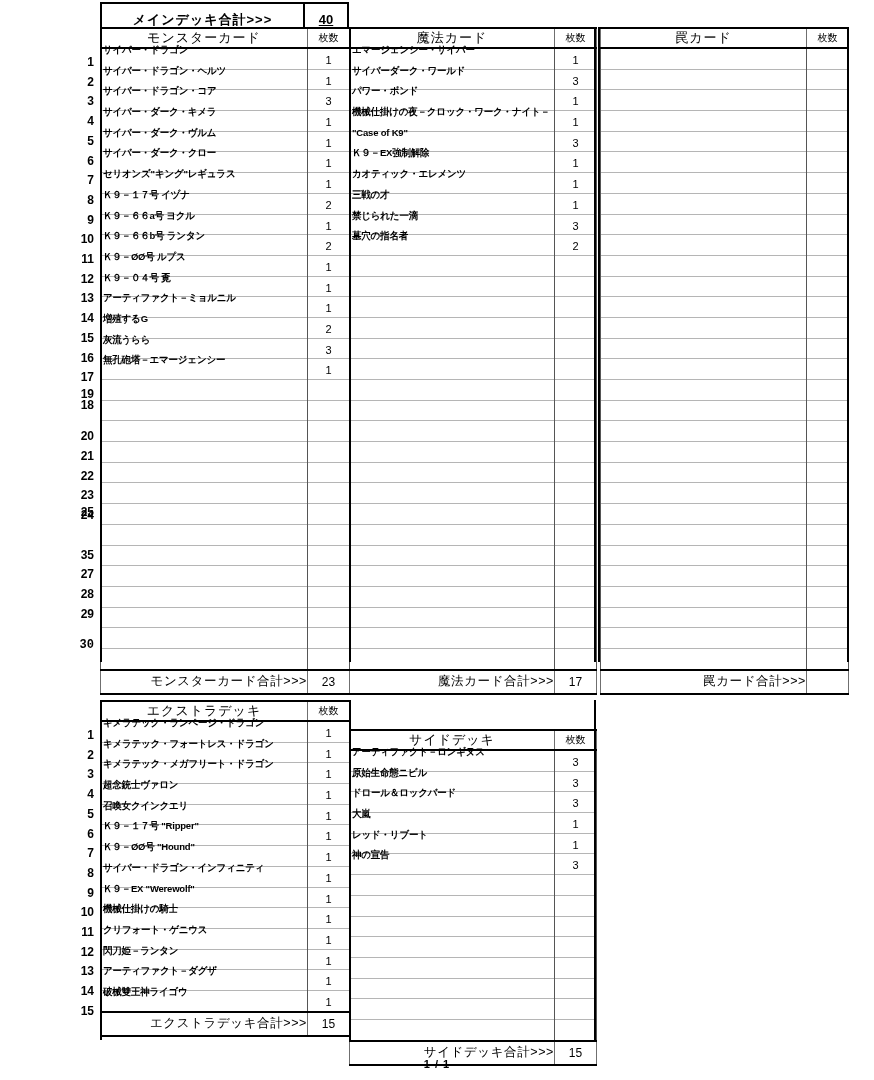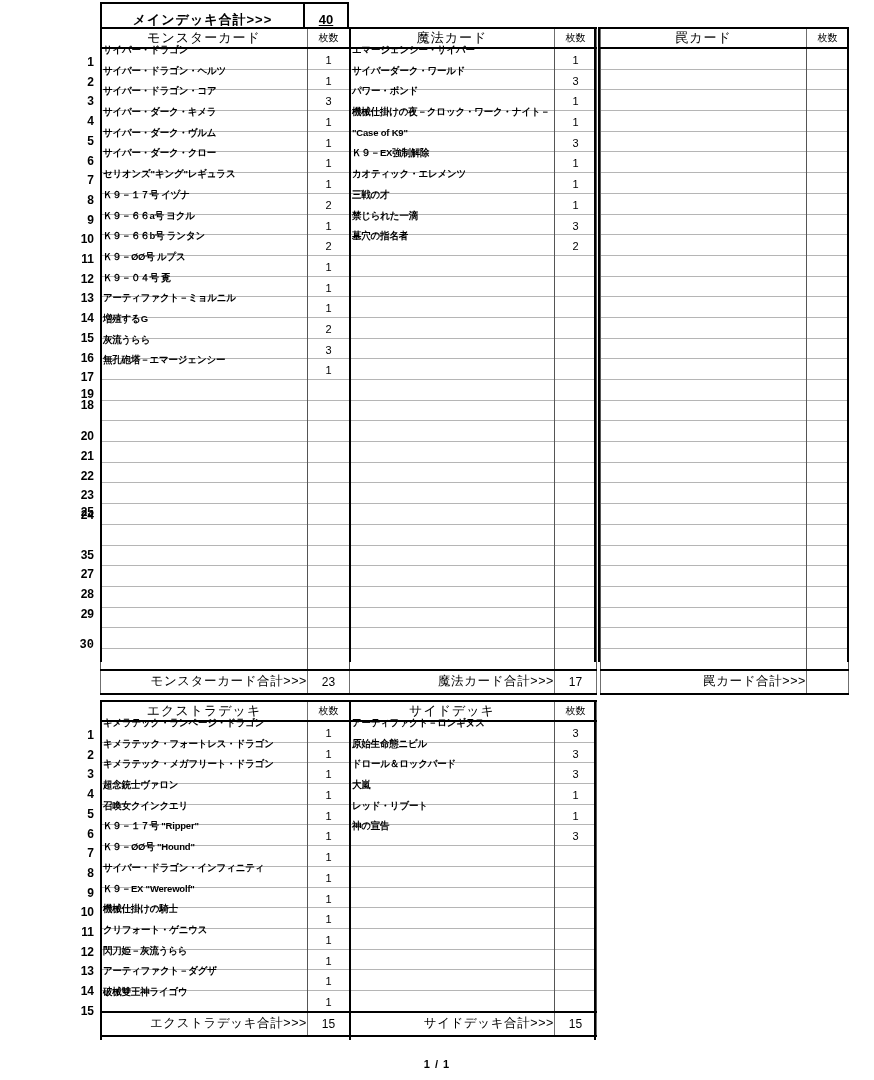--- a/index.html
+++ b/index.html
@@ -1091,21 +1091,21 @@
           <tr>
             <td class="name-cell">
               <span class="txt">クリフォート・ゲニウス</span>
             </td>
             <td class="count-cell">
               <span class="num">1</span>
             </td>
           </tr>
           <tr>
             <td class="name-cell">
-              <span class="txt">閃刀姫－灰流うらら</span>
+              <span class="txt">閃刀姫－ランタン</span>
             </td>
             <td class="count-cell">
               <span class="num">1</span>
             </td>
           </tr>
           <tr>
             <td class="name-cell">
               <span class="txt">アーティファクト－ダグザ</span>
             </td>
             <td class="count-cell">
@@ -1119,21 +1119,21 @@
             <td class="count-cell">
               <span class="num">1</span>
             </td>
           </tr>
           <tr>
             <td class="foot-label">エクストラデッキ合計&gt;&gt;&gt;</td>
             <td class="foot-value">15</td>
           </tr>
         </tbody>
       </table>
-      <table class="deck-block" style="left: 349px; top: 700px; width: 247px;">
+      <table class="deck-block" style="left: 349px; top: 729px; width: 247px;">
         <colgroup>
           <col style="width: 205px;">
           <col style="width: 42px;">
         </colgroup>
         <tbody>
           <tr>
             <th class="col-head">サイドデッキ</th>
             <th class="col-head count">枚数</th>
           </tr>
           <tr>

